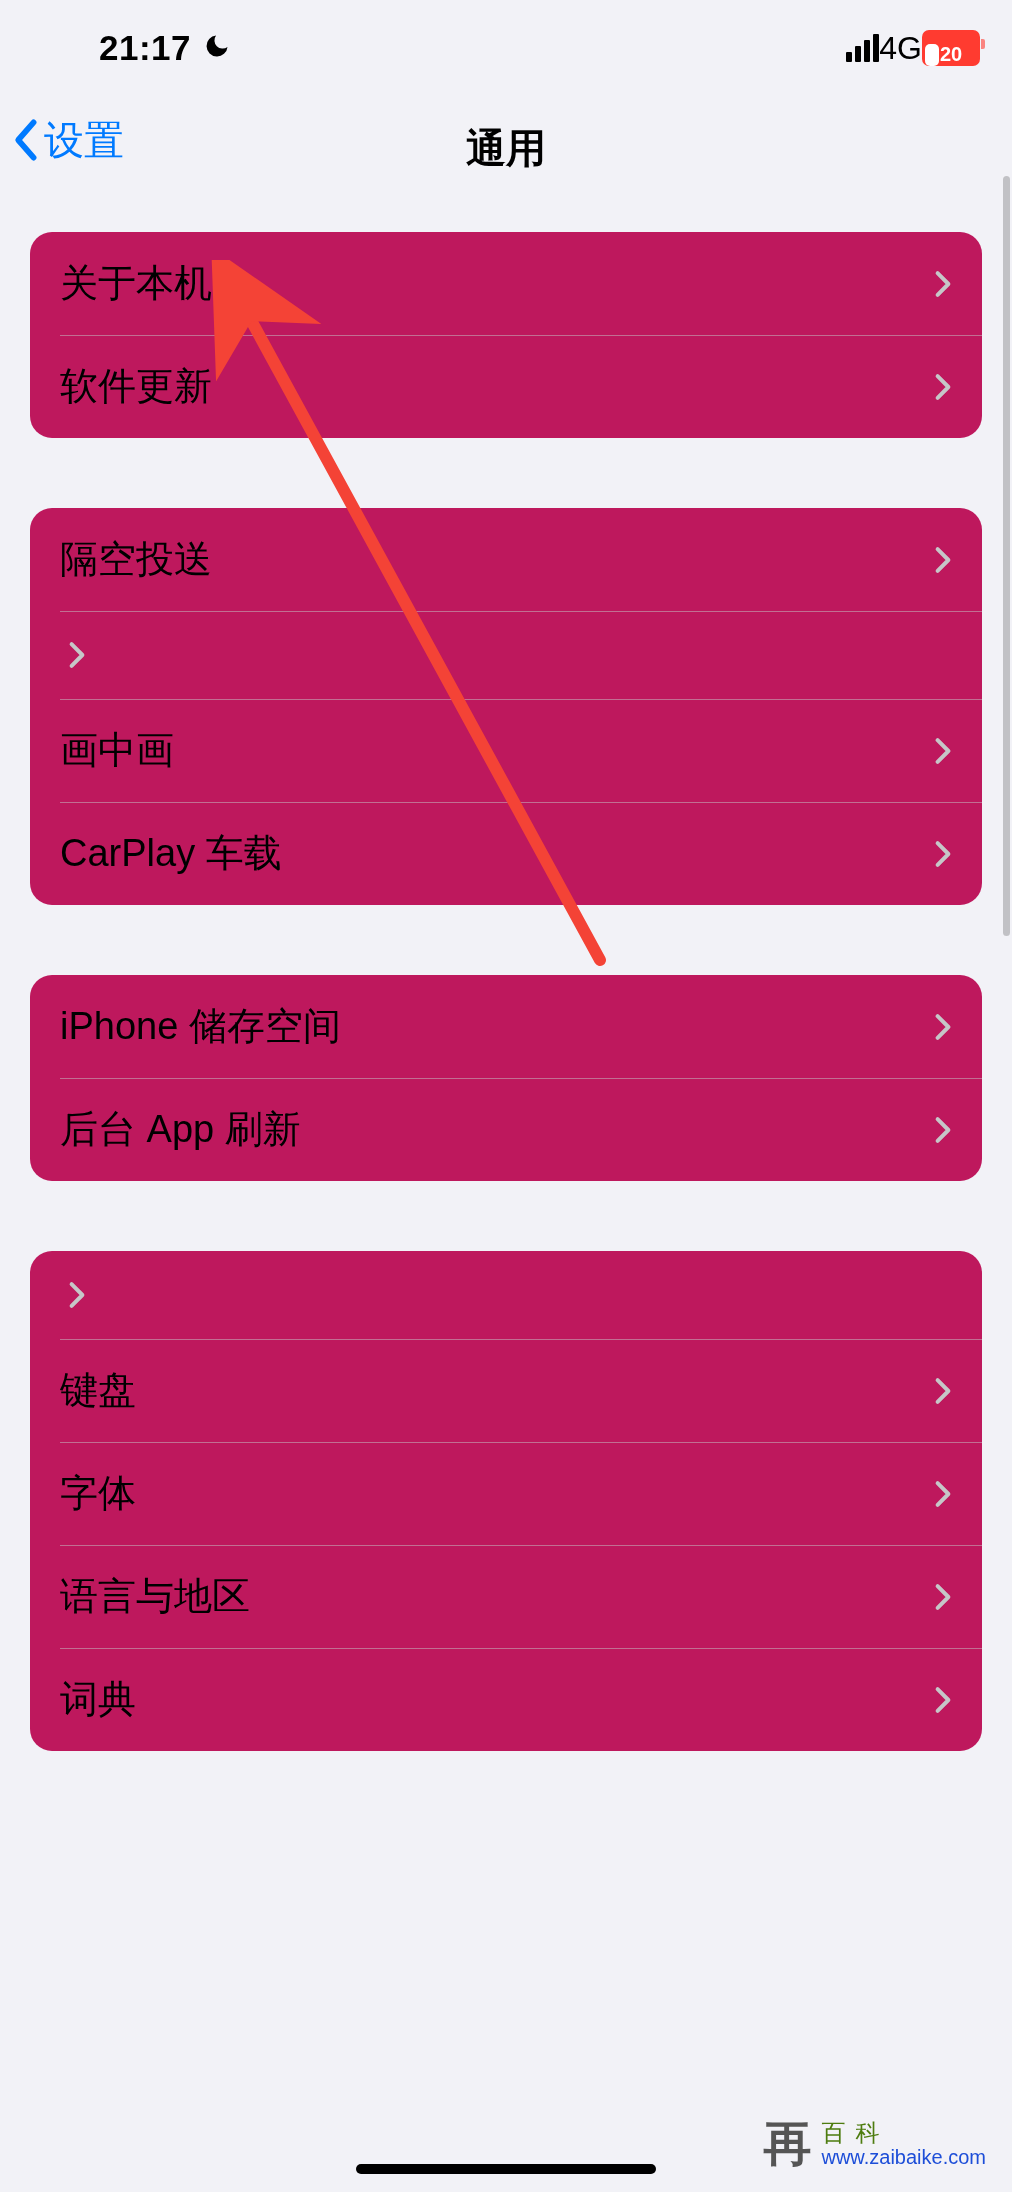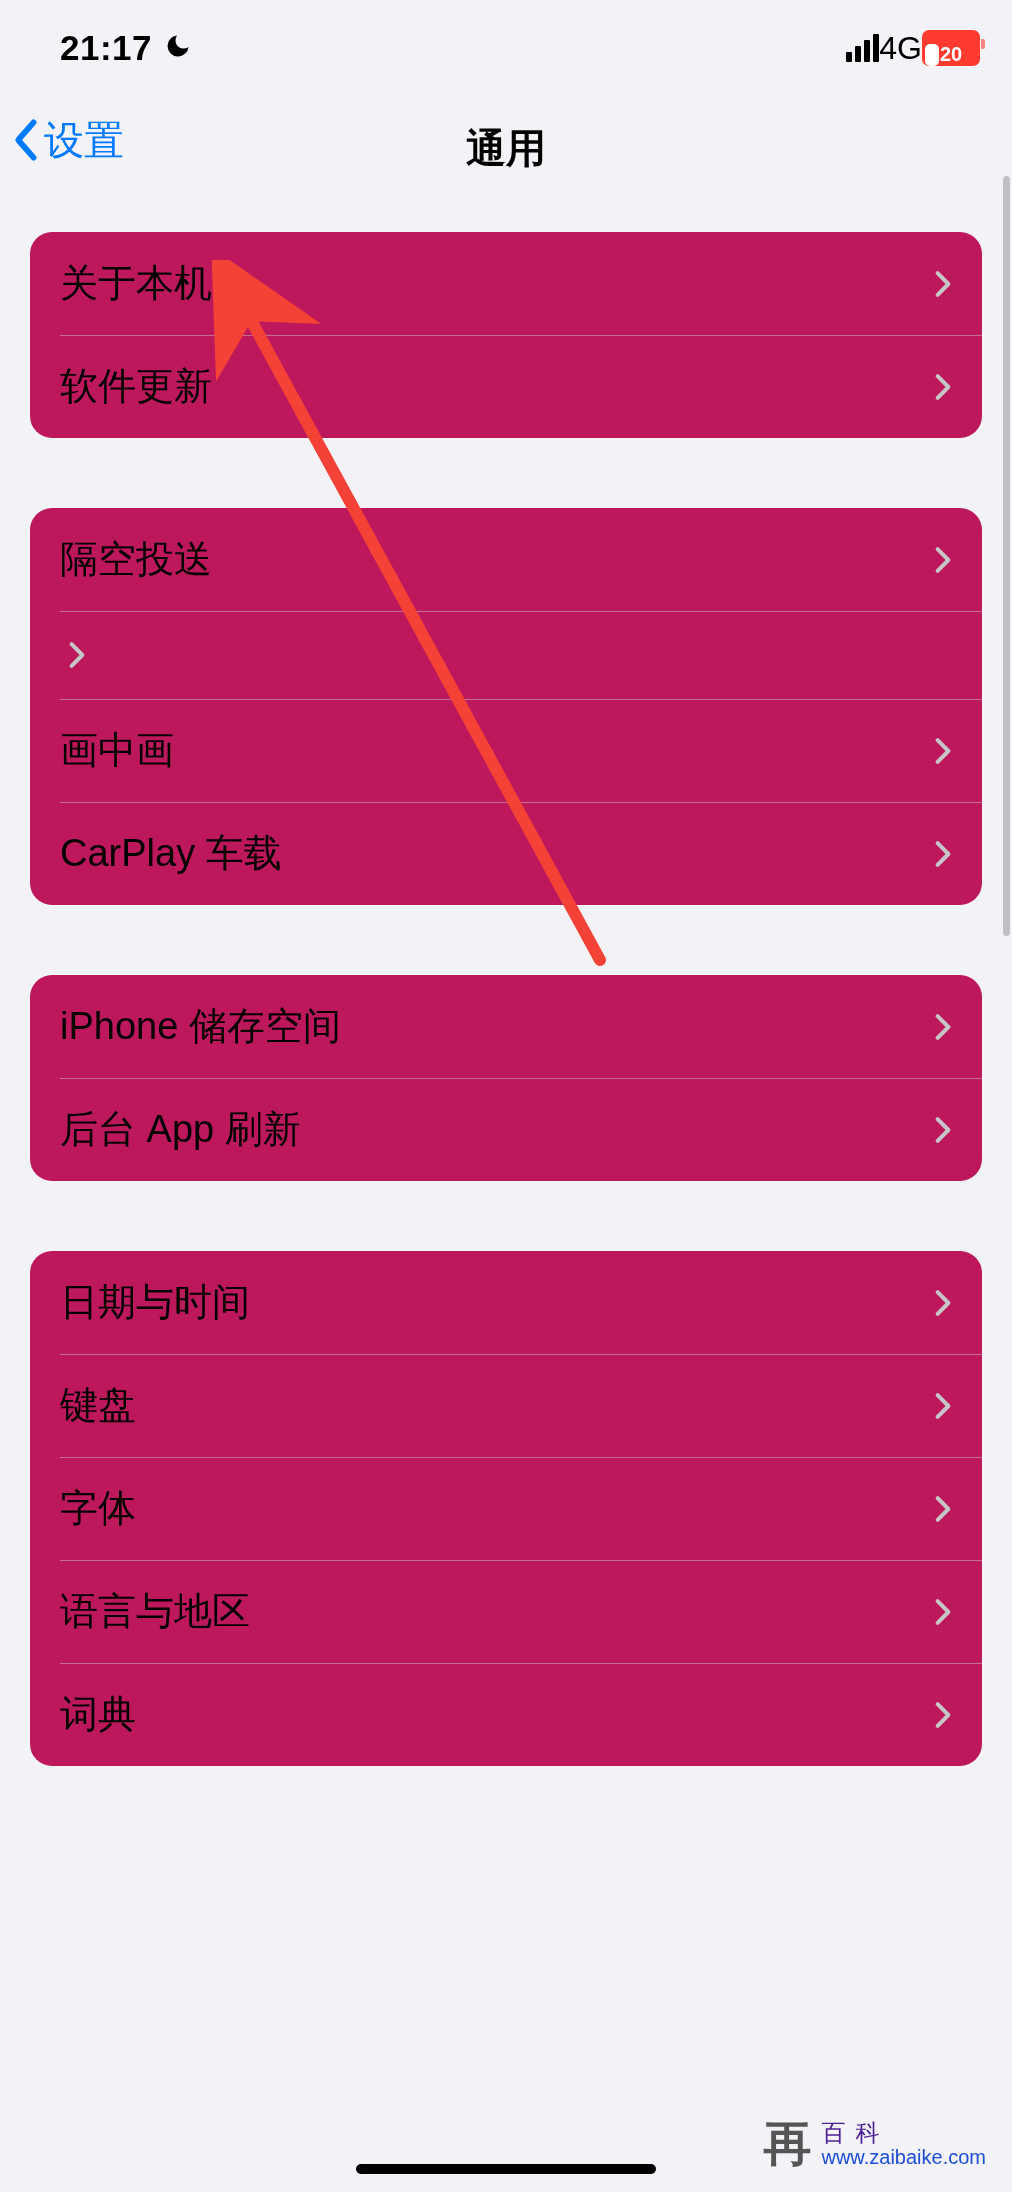--- a/index.html
+++ b/index.html
@@ -11,21 +11,21 @@
     color:#000;
     position:relative;
     overflow:hidden;
   }
   .status-bar {
     position:absolute; top:0; left:0; right:0; height:78px;
     display:flex; align-items:center; justify-content:space-between;
     padding: 18px 32px 0 60px;
   }
   .status-left { display:flex; align-items:center; gap:12px; }
-  .time { font-size:35px; font-weight:600; letter-spacing:0.5px; }
+  .time { font-size:35px; font-weight:600; letter-spacing:0.5px;margin-left:39px; }
   .moon { display:inline-block; }
   .status-right { display:flex; align-items:center; }
   .signal { display:flex; align-items:flex-end; gap:3px; }
   .signal span { width:6px; background:#000; border-radius:1px; }
   .signal span:nth-child(1){height:10px;}
   .signal span:nth-child(2){height:16px;}
   .signal span:nth-child(3){height:22px;}
   .signal span:nth-child(4){height:28px;}
   .net { font-size:32px; font-weight:500; }
   .battery {
@@ -78,21 +78,21 @@
     position:absolute; bottom:18px; left:50%; transform:translateX(-50%);
     width:300px; height:10px; background:#000; border-radius:10px;
   }
   .arrow-overlay { position:absolute; top:260px; left:200px; pointer-events:none; }
   .watermark {
     position:absolute; bottom:16px; right:26px;
     display:flex; align-items:center; gap:10px; color:#777;
   }
   .wm-logo { font-size:48px; font-weight:700; color:#555; }
   .wm-text { display:flex; flex-direction:column; line-height:1.1; }
-  .wm-cn { font-size:24px; letter-spacing:10px; color:#4c1d95; }
+  .wm-cn { font-size:24px; letter-spacing:10px; color:#4d7c0f; }
   .wm-url { font-size:20px; color:#1d4ed8; }
 </style>
 </head>
 <body>
 
 <div class="status-bar">
   <div class="status-left">
     <span class="time">21:17</span>
     <span class="moon">
       <svg width="28" height="28" viewBox="0 0 24 24" fill="#000">
@@ -177,21 +177,20 @@
     <div class="row">
       <span>后台 App 刷新</span>
       <svg class="chev" width="18" height="30" viewBox="0 0 10 16" fill="none" stroke="currentColor" stroke-width="2.2" stroke-linecap="round" stroke-linejoin="round">
           <polyline points="2,2 8,8 2,14"></polyline>
         </svg>
     </div>
   </div>
 
   <div class="group">
     <div class="row">
-      <span>日期与时间</span>
       <svg class="chev" width="18" height="30" viewBox="0 0 10 16" fill="none" stroke="currentColor" stroke-width="2.2" stroke-linecap="round" stroke-linejoin="round">
           <polyline points="2,2 8,8 2,14"></polyline>
         </svg>
     </div>
     <div class="row">
       <span>键盘</span>
       <svg class="chev" width="18" height="30" viewBox="0 0 10 16" fill="none" stroke="currentColor" stroke-width="2.2" stroke-linecap="round" stroke-linejoin="round">
           <polyline points="2,2 8,8 2,14"></polyline>
         </svg>
     </div>

